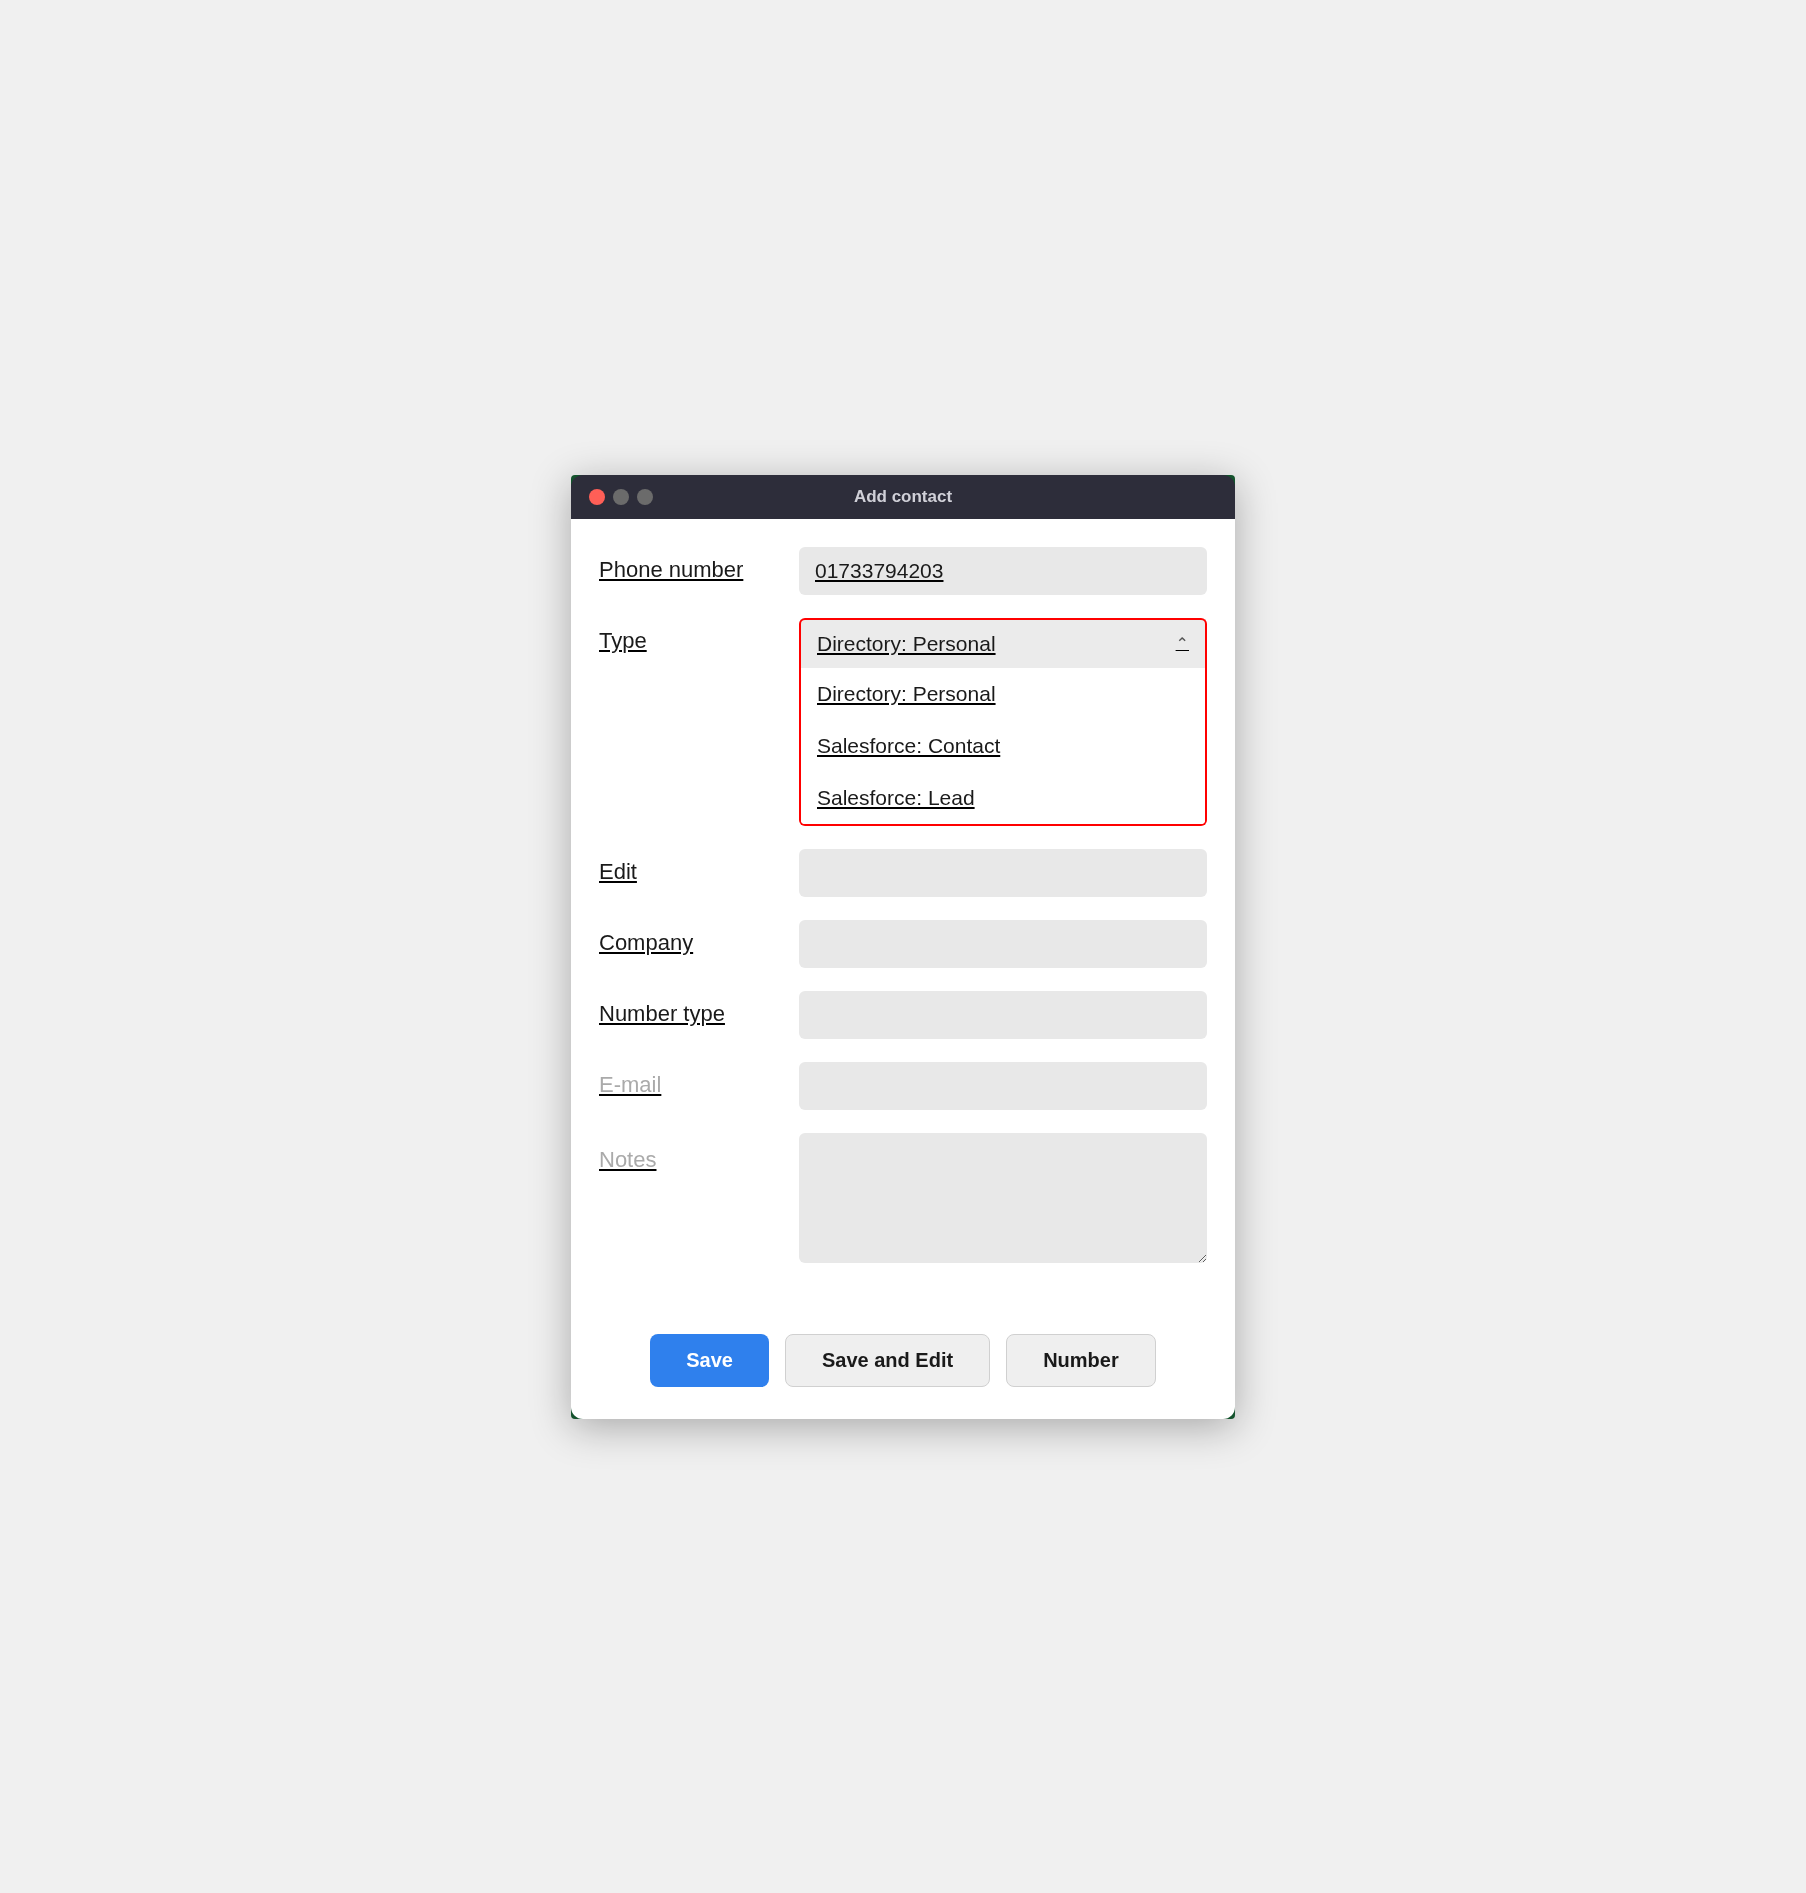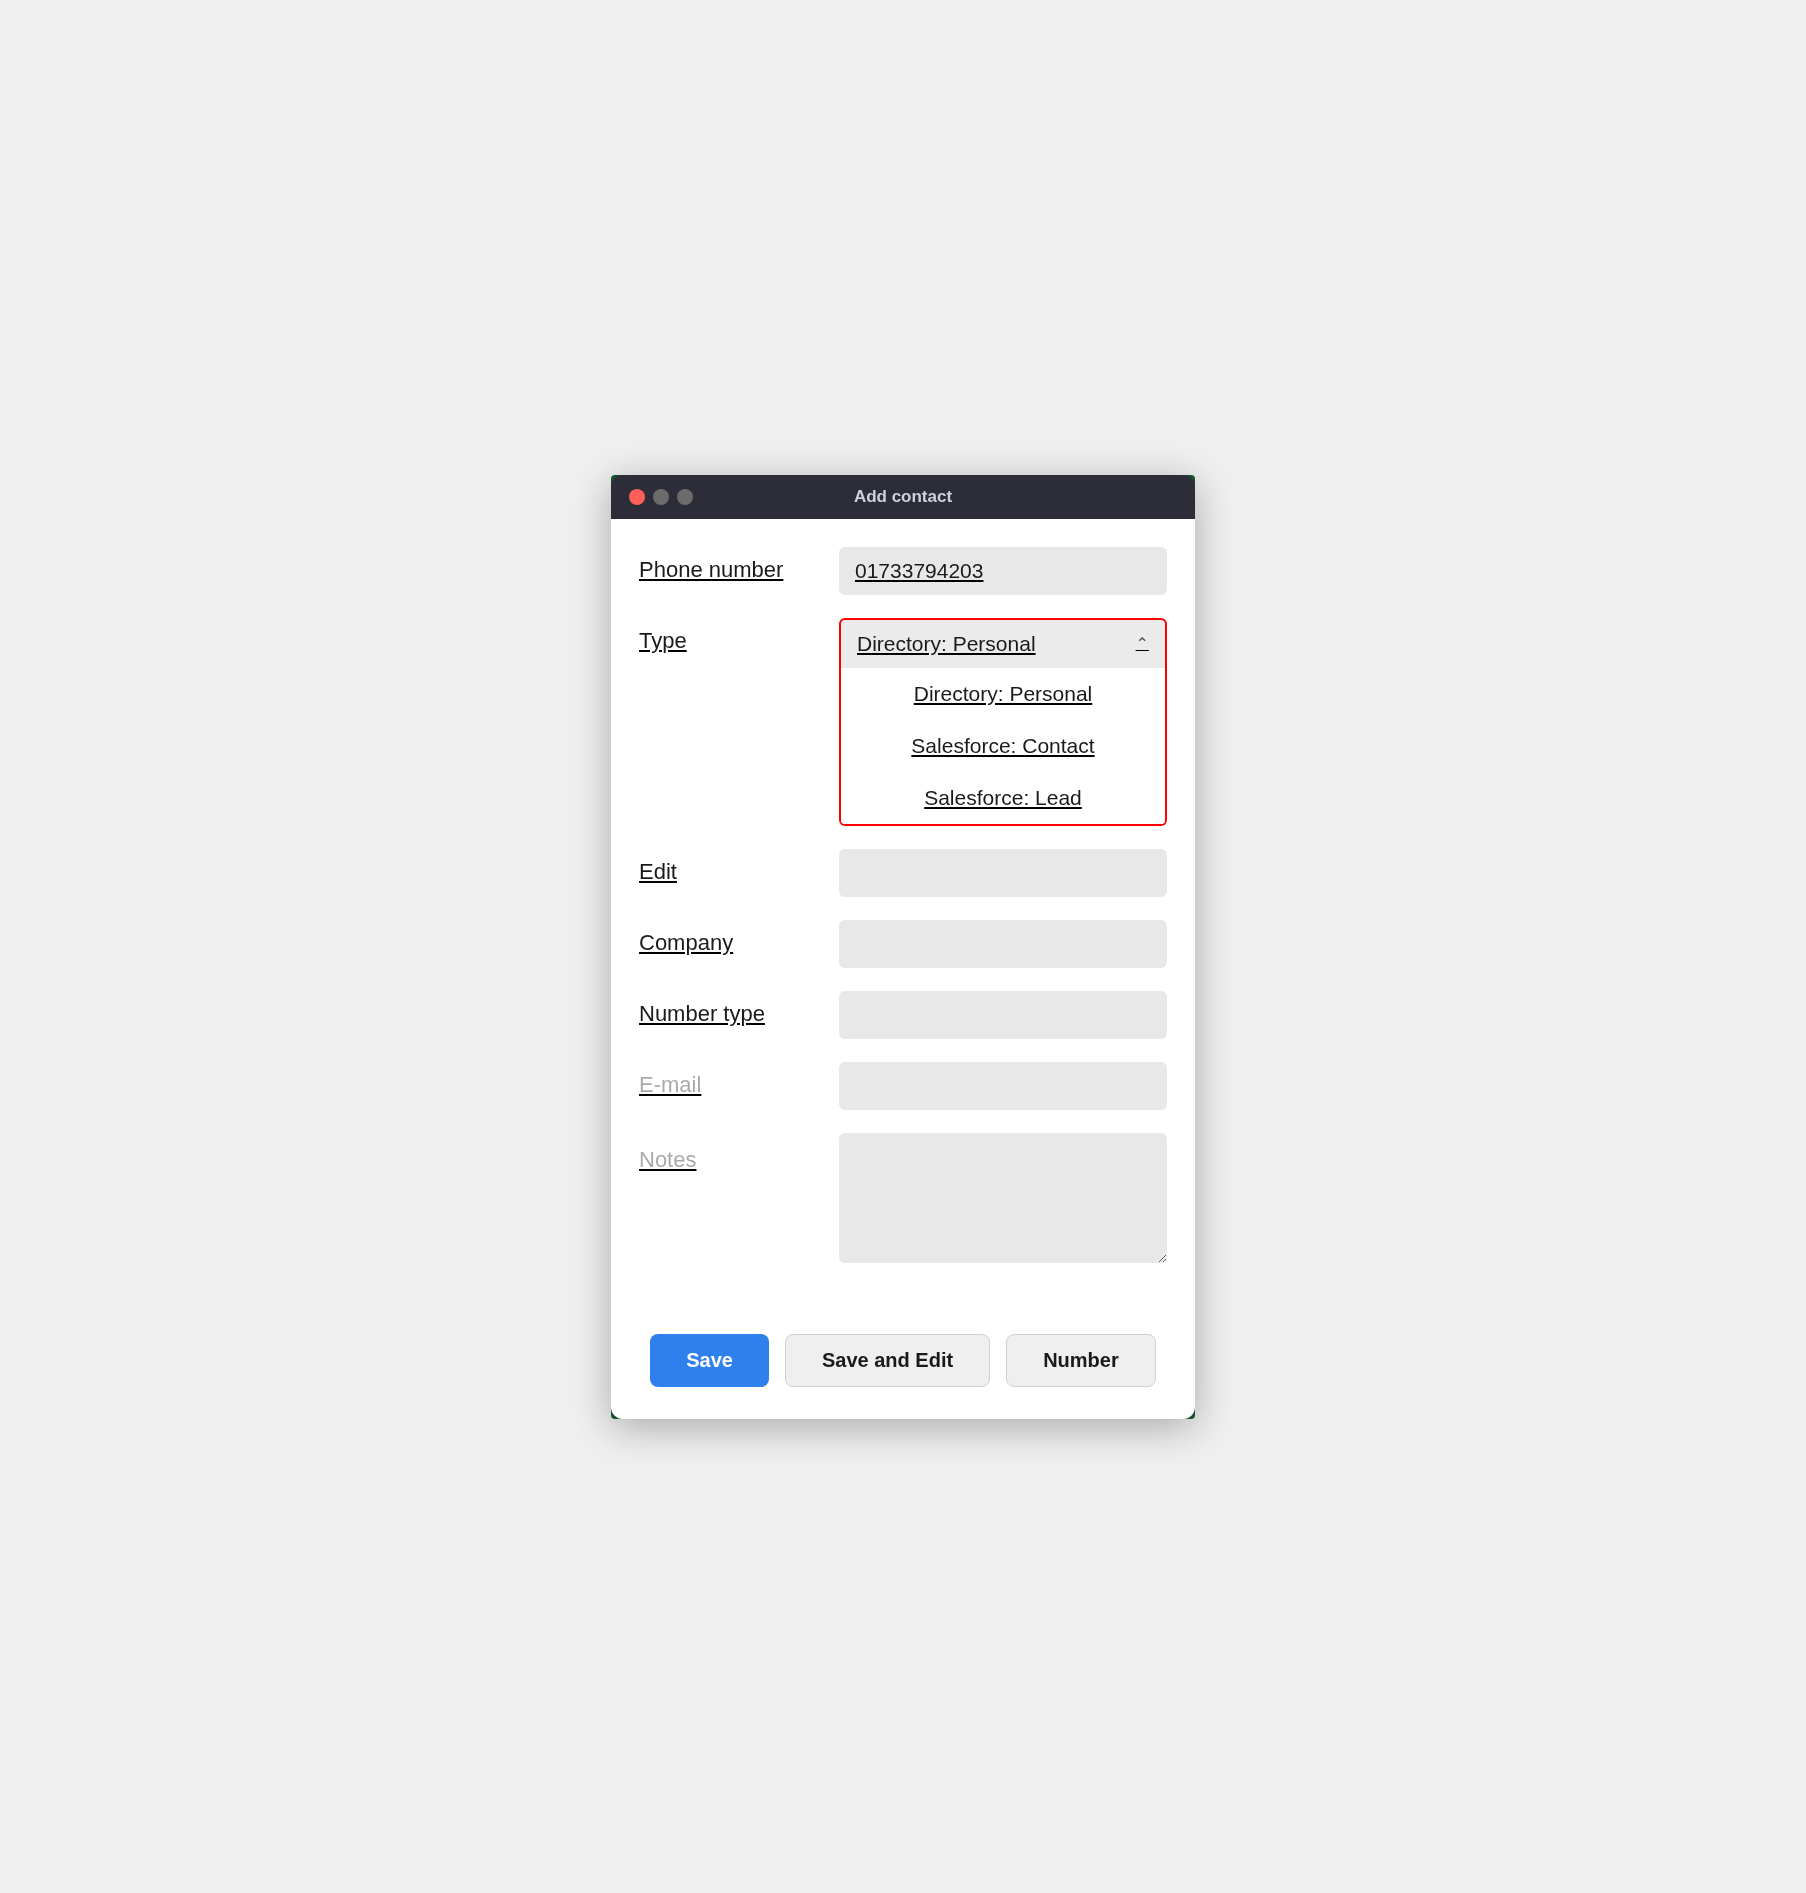--- a/index.html
+++ b/index.html
@@ -11,21 +11,21 @@
     body {
       background: #f0f0f0;
       display: flex;
       justify-content: center;
       align-items: center;
       min-height: 100vh;
       font-family: -apple-system, BlinkMacSystemFont, 'Segoe UI', sans-serif;
     }
 
     .window {
-      width: 584px;
+      width: 664px;
       background: #14532d;
       border-radius: 4px;
       overflow: visible;
       box-shadow: 0 8px 40px rgba(0,0,0,0.3);
     }
 
     .titlebar {
       background: #2d2d3a;
       border-radius: 12px 12px 0 0;
       padding: 14px 18px;
@@ -97,21 +97,20 @@
 
     .form-control.textarea {
       resize: vertical;
       min-height: 130px;
       vertical-align: top;
     }
 
     .dropdown-wrapper {
       flex: 1;
       position: relative;
-      text-align: center;
     }
 
     .dropdown-selected {
       background: #ebebeb;
       border-radius: 6px;
       padding: 12px 16px;
       font-size: 21px;
       color: #1a1a1a;
       display: flex;
       align-items: center;

